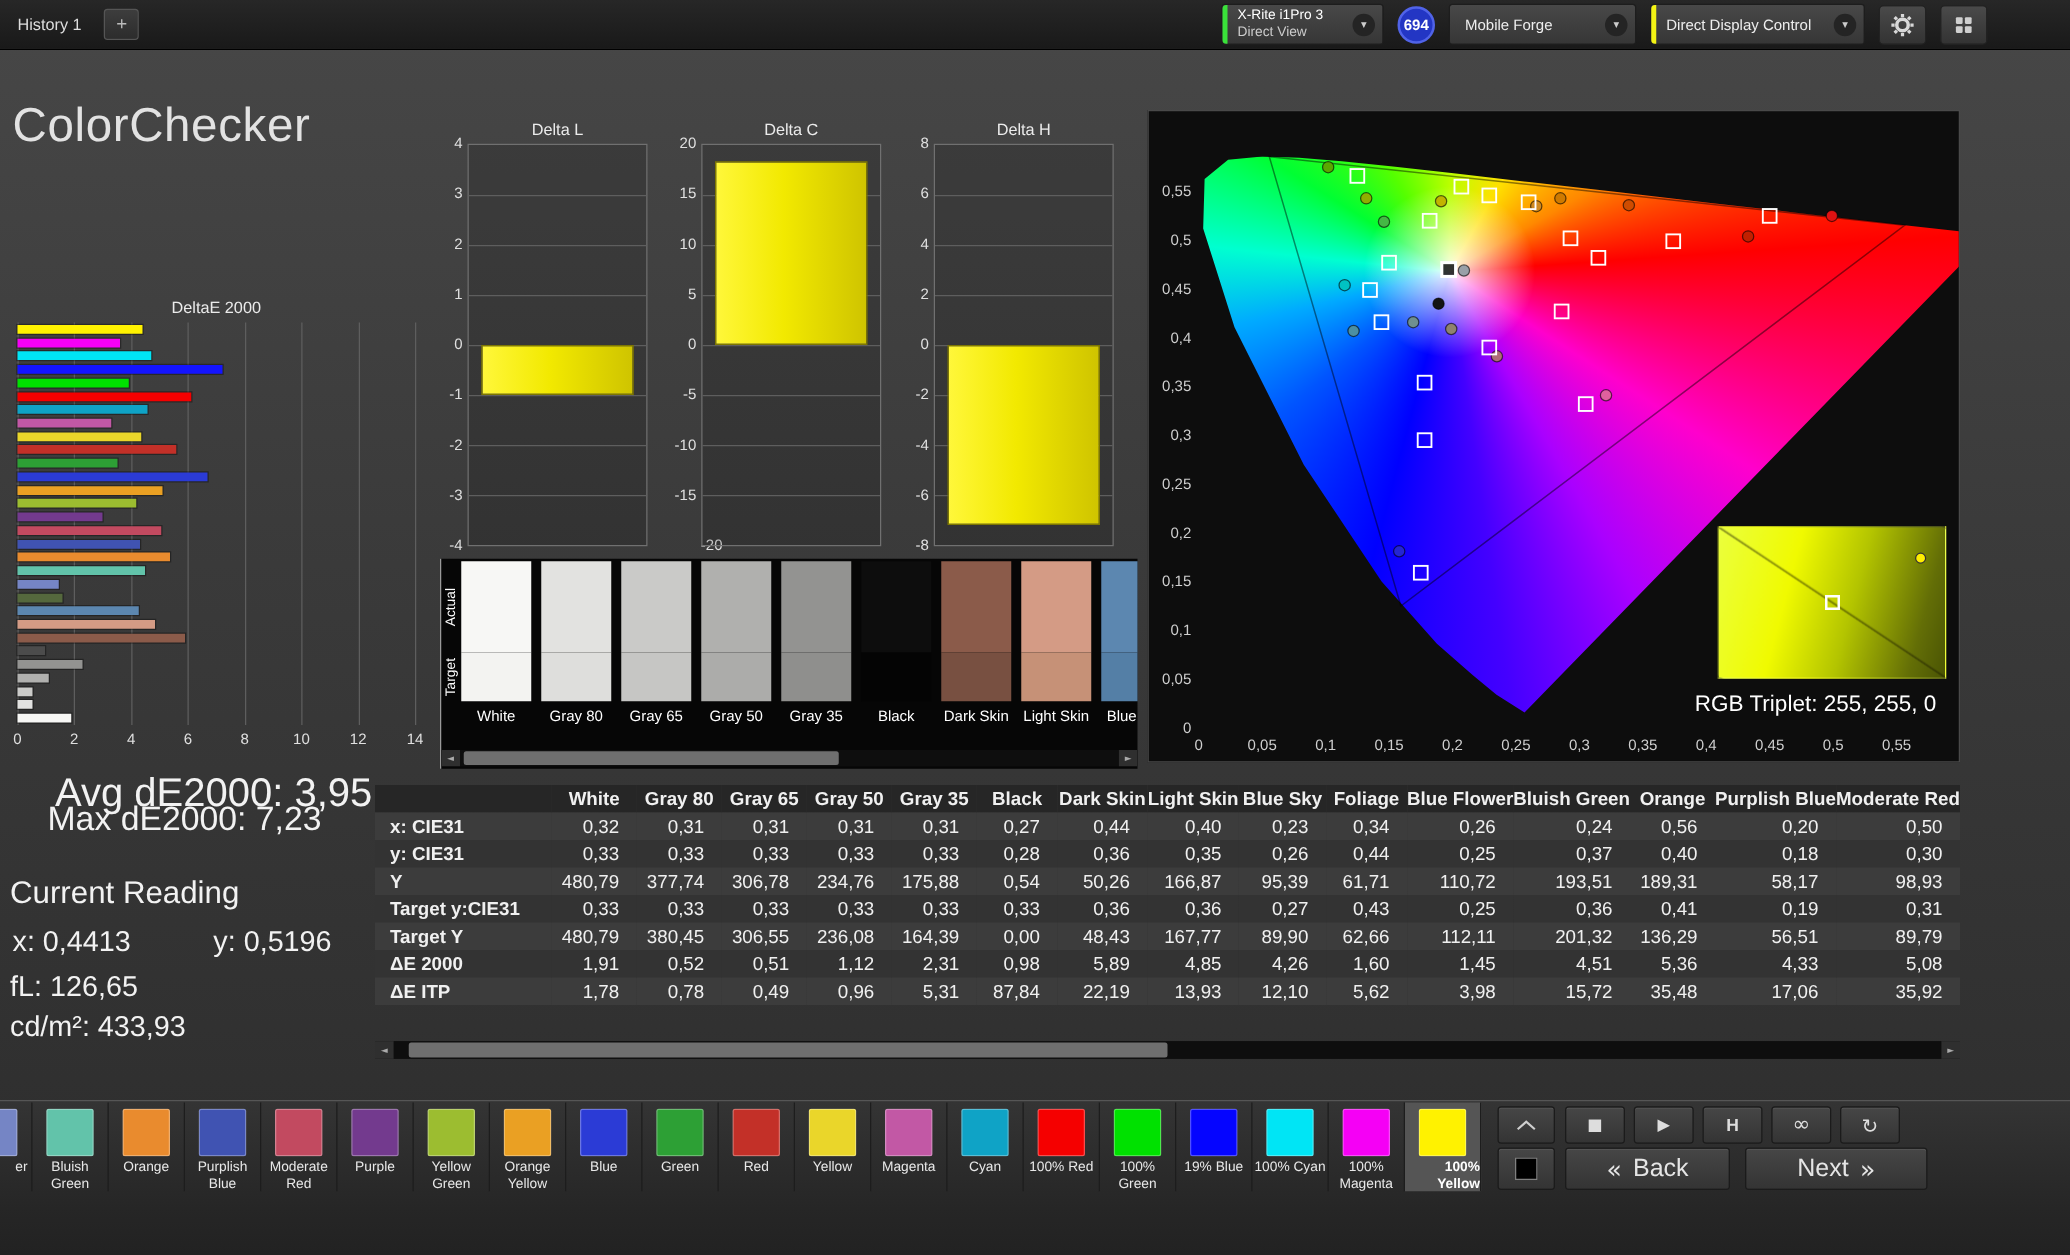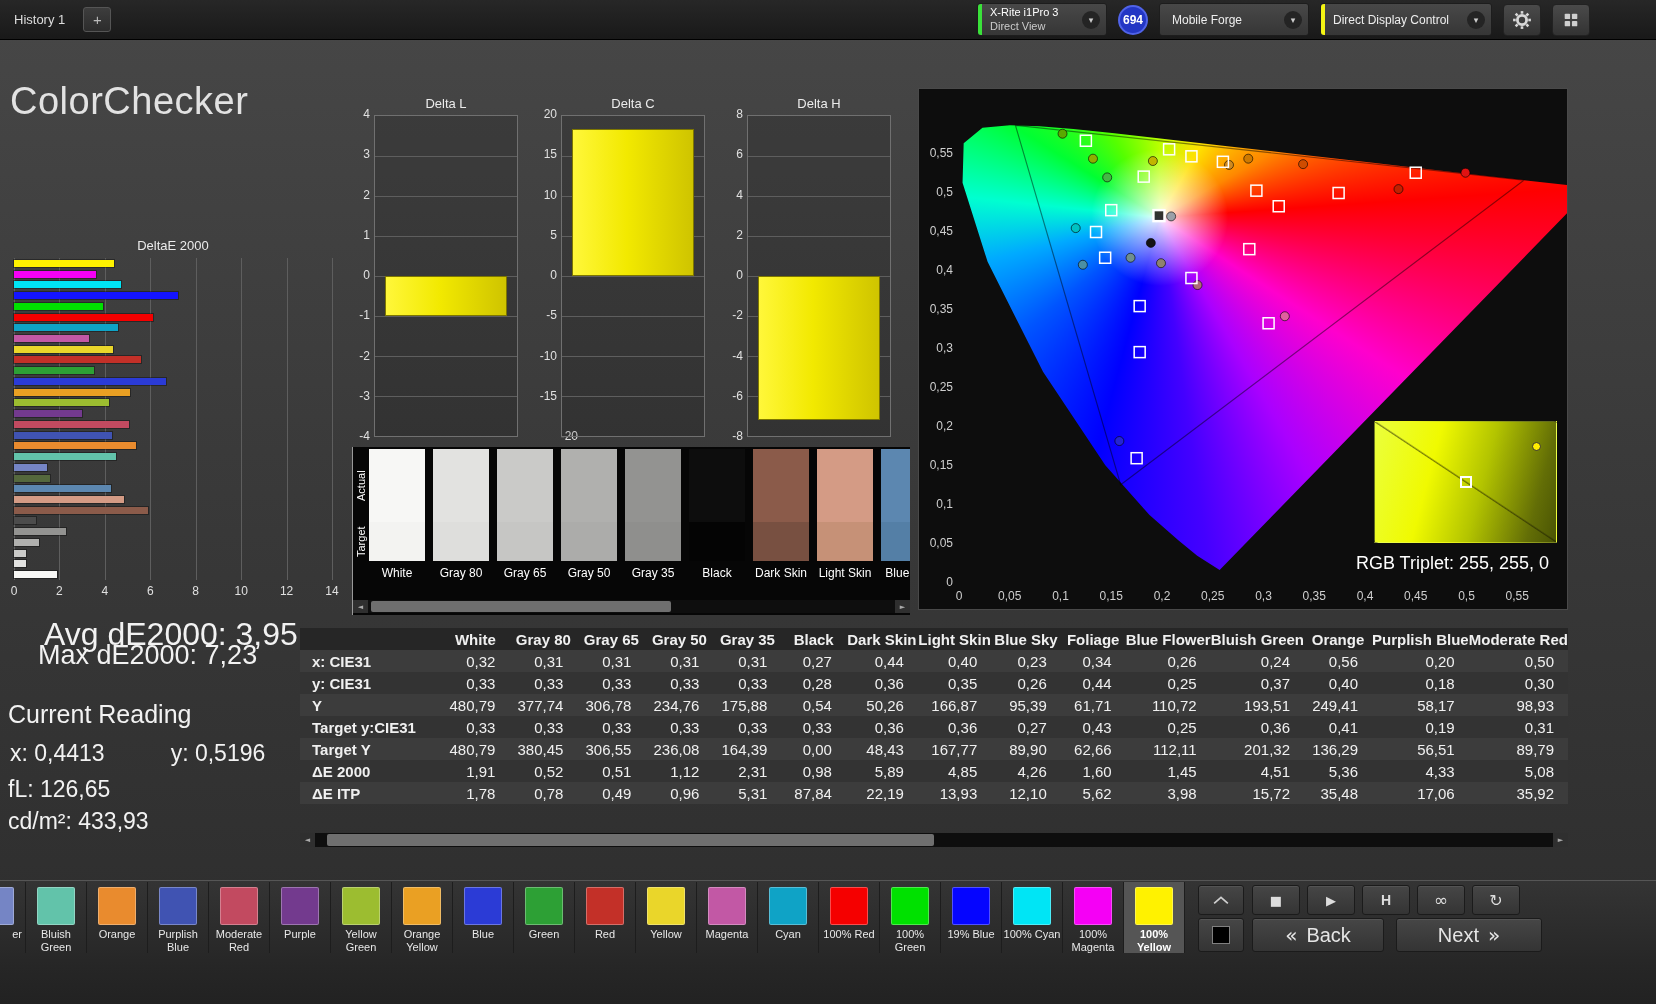--- a/index.html
+++ b/index.html
@@ -124,21 +124,21 @@
   tbody tr:nth-child(even) { background:#333333; }
   .tscroll { position:absolute; left:300px; top:833px; width:1268px; height:14px; background:#141414; display:flex; }
 
   
   .palette { position:absolute; left:0; top:880px; width:1656px; height:124px;
     background:linear-gradient(#343434,#262626 70%,#222); border-top:1px solid #565656; }
   .pitems { position:absolute; left:-35px; top:1px; display:flex; }
   .pitem { width:61px; padding-top:5px; border-right:1px solid #1d1d1d; text-align:center; height:71px; }
   .pswatch { width:38px; height:38px; margin:0 auto; border:1px solid rgba(255,255,255,0.3); border-radius:2px; }
   .plabel { margin-top:3px; font-size:11px; line-height:1.15; color:#e8e8e8; }
-  .pitem.selected { background:#555; }
+  .pitem.selected { background:#555;text-align:right; }
   .pitem.selected .plabel { font-weight:bold; color:#fff; }
   .pitem.partial .plabel { text-align:right; padding-right:3px; }
 
   .btn { position:absolute; background:linear-gradient(#464646,#343434);
     border:1px solid #1b1b1b; border-radius:3px; color:#ddd;
     display:flex; align-items:center; justify-content:center;
     box-shadow: inset 0 1px 0 rgba(255,255,255,0.08); }
   .transport { position:absolute; left:1252px; top:884px; display:flex; gap:7px; }
   .tbtn { position:static; width:48px; height:30px; }
   .navrow { position:absolute; left:1252px; top:917px; display:flex; gap:12px; }
@@ -616,21 +616,21 @@
             <td>306,78</td>
             <td>234,76</td>
             <td>175,88</td>
             <td>0,54</td>
             <td>50,26</td>
             <td>166,87</td>
             <td>95,39</td>
             <td>61,71</td>
             <td>110,72</td>
             <td>193,51</td>
-            <td>249,41</td>
+            <td>189,31</td>
             <td>58,17</td>
             <td>98,93</td>
           </tr>
           <tr>
             <th>Target y:CIE31</th>
             <td>0,33</td>
             <td>0,33</td>
             <td>0,33</td>
             <td>0,33</td>
             <td>0,33</td>

